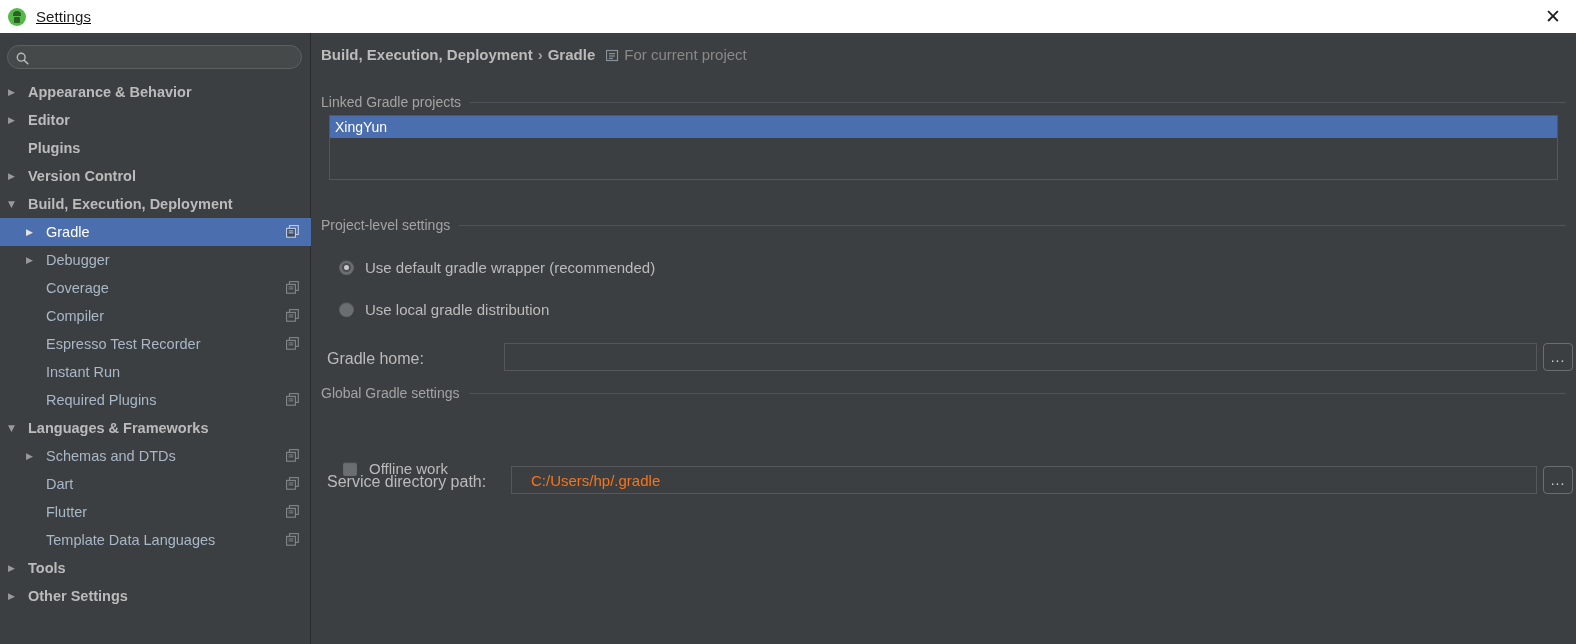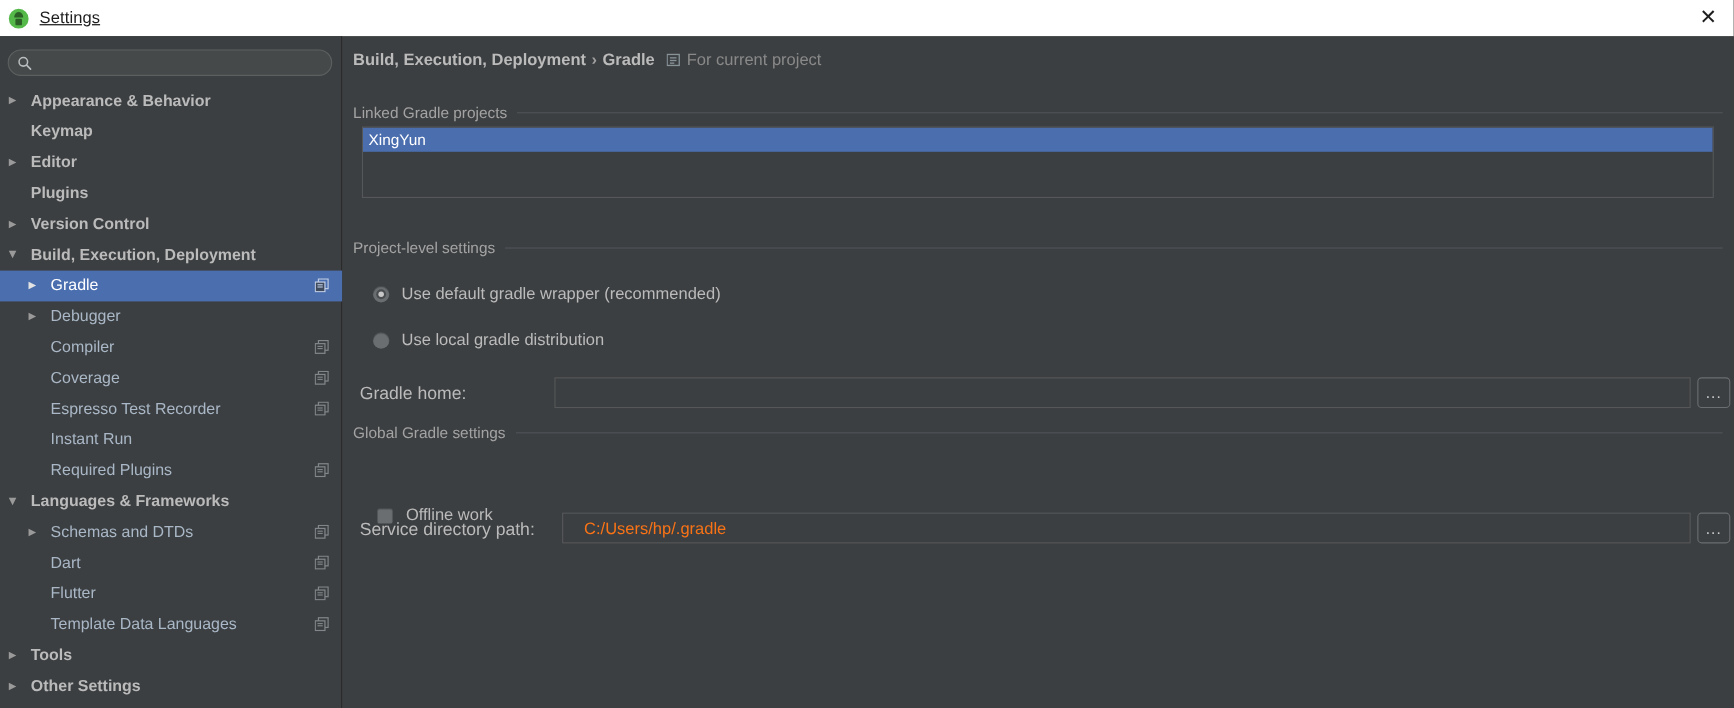--- a/index.html
+++ b/index.html
@@ -327,24 +327,20 @@
       </span>
       <input class="search-input" type="text" placeholder="" style="">
     </div>
 
     <div class="tree" id="tree">
         <div class="tree-row lvl0 bold">
           <span class="arrow">▶</span>
           <span class="tree-label">Appearance &amp; Behavior</span>
         </div>
         <div class="tree-row lvl0 bold">
-          <span class="arrow blank">▶</span>
-          <span class="tree-label">Keymap</span>
-        </div>
-        <div class="tree-row lvl0 bold">
           <span class="arrow">▶</span>
           <span class="tree-label">Editor</span>
         </div>
         <div class="tree-row lvl0 bold">
           <span class="arrow blank">▶</span>
           <span class="tree-label">Plugins</span>
         </div>
         <div class="tree-row lvl0 bold">
           <span class="arrow">▶</span>
           <span class="tree-label">Version Control</span>
@@ -362,31 +358,31 @@
               <rect x="2.6" y="5.4" width="4.8" height="1" fill="currentColor"></rect>
               <rect x="2.6" y="7.4" width="4.8" height="1" fill="currentColor"></rect>
             </svg></span>
         </div>
         <div class="tree-row lvl1">
           <span class="arrow">▶</span>
           <span class="tree-label">Debugger</span>
         </div>
         <div class="tree-row lvl1">
           <span class="arrow blank">▶</span>
+          <span class="tree-label">Coverage</span>
+          <span class="proj-icon" style="color: rgb(154, 160, 164);"><svg width="13" height="13" viewBox="0 0 13 13">
+              <rect x="3.5" y="0.6" width="8.8" height="8.8" fill="none" stroke="currentColor" stroke-width="1.1"></rect>
+              <rect x="0.6" y="3.4" width="8.8" height="8.8" fill="#3c3f41" stroke="currentColor" stroke-width="1.1"></rect>
+              <rect x="2.6" y="5.4" width="4.8" height="1" fill="currentColor"></rect>
+              <rect x="2.6" y="7.4" width="4.8" height="1" fill="currentColor"></rect>
+            </svg></span>
+        </div>
+        <div class="tree-row lvl1">
+          <span class="arrow blank">▶</span>
           <span class="tree-label">Compiler</span>
-          <span class="proj-icon" style="color: rgb(154, 160, 164);"><svg width="13" height="13" viewBox="0 0 13 13">
-              <rect x="3.5" y="0.6" width="8.8" height="8.8" fill="none" stroke="currentColor" stroke-width="1.1"></rect>
-              <rect x="0.6" y="3.4" width="8.8" height="8.8" fill="#3c3f41" stroke="currentColor" stroke-width="1.1"></rect>
-              <rect x="2.6" y="5.4" width="4.8" height="1" fill="currentColor"></rect>
-              <rect x="2.6" y="7.4" width="4.8" height="1" fill="currentColor"></rect>
-            </svg></span>
-        </div>
-        <div class="tree-row lvl1">
-          <span class="arrow blank">▶</span>
-          <span class="tree-label">Coverage</span>
           <span class="proj-icon" style="color: rgb(154, 160, 164);"><svg width="13" height="13" viewBox="0 0 13 13">
               <rect x="3.5" y="0.6" width="8.8" height="8.8" fill="none" stroke="currentColor" stroke-width="1.1"></rect>
               <rect x="0.6" y="3.4" width="8.8" height="8.8" fill="#3c3f41" stroke="currentColor" stroke-width="1.1"></rect>
               <rect x="2.6" y="5.4" width="4.8" height="1" fill="currentColor"></rect>
               <rect x="2.6" y="7.4" width="4.8" height="1" fill="currentColor"></rect>
             </svg></span>
         </div>
         <div class="tree-row lvl1">
           <span class="arrow blank">▶</span>
           <span class="tree-label">Espresso Test Recorder</span>

